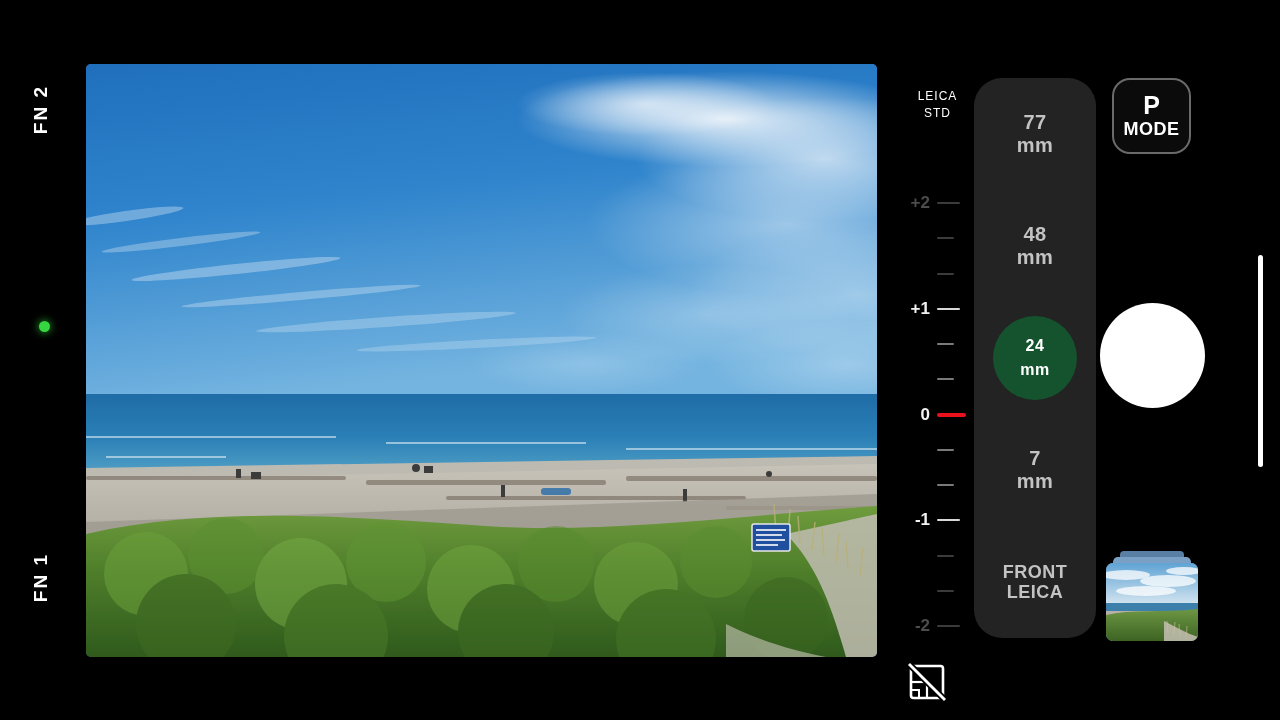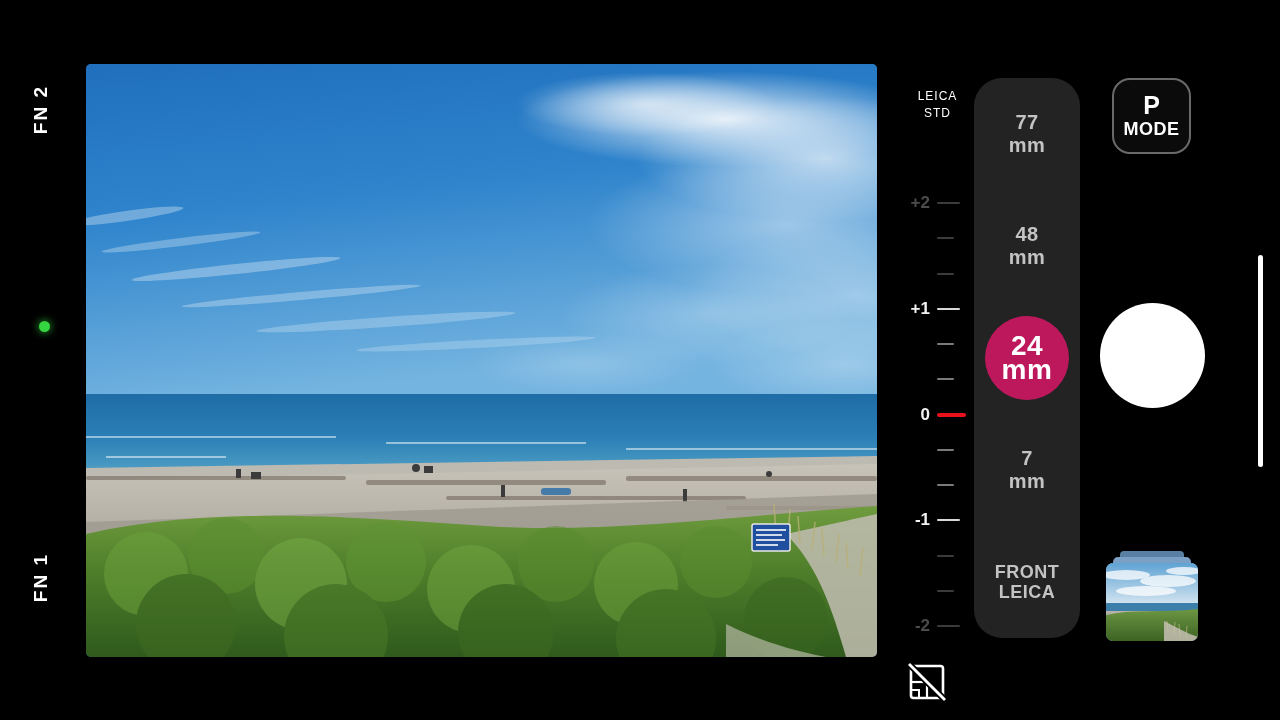--- a/index.html
+++ b/index.html
@@ -102,21 +102,21 @@
   .grid-off-icon {
     position:absolute;
     left:10px; top:572px;
     width:44px; height:44px;
   }
 
   
   .lens-panel {
     position:absolute;
     left:974px; top:78px;
-    width:106px; height:560px;
+    width:122px; height:560px;
     background:#232323;
     border-radius:28px;
     display:flex;
     flex-direction:column;
     align-items:center;
   }
   .lens-item {
     width:106px;
     text-align:center;
     color:#c3c3c3;
@@ -131,27 +131,27 @@
     align-items:center;
   }
   .lens-item .unit { font-size:20px; }
   .lens-item.front { font-size:18px; line-height:20px; letter-spacing:0.5px; }
   .lens-item.selected {
     color:#fff;
   }
   .lens-sel-circle {
     width:84px; height:84px;
     border-radius:50%;
-    background:#be185d;
+    background:#14532d;
     display:flex;
     flex-direction:column;
     justify-content:center;
     align-items:center;
     color:#fff;
-    font-size:28px;
+    font-size:16px;
     font-weight:700;
     line-height:24px;
   }
 
   
   .mode-btn {
     position:absolute;
     left:1112px; top:78px;
     width:79px; height:76px;
     border:2px solid #6a6a6a;

